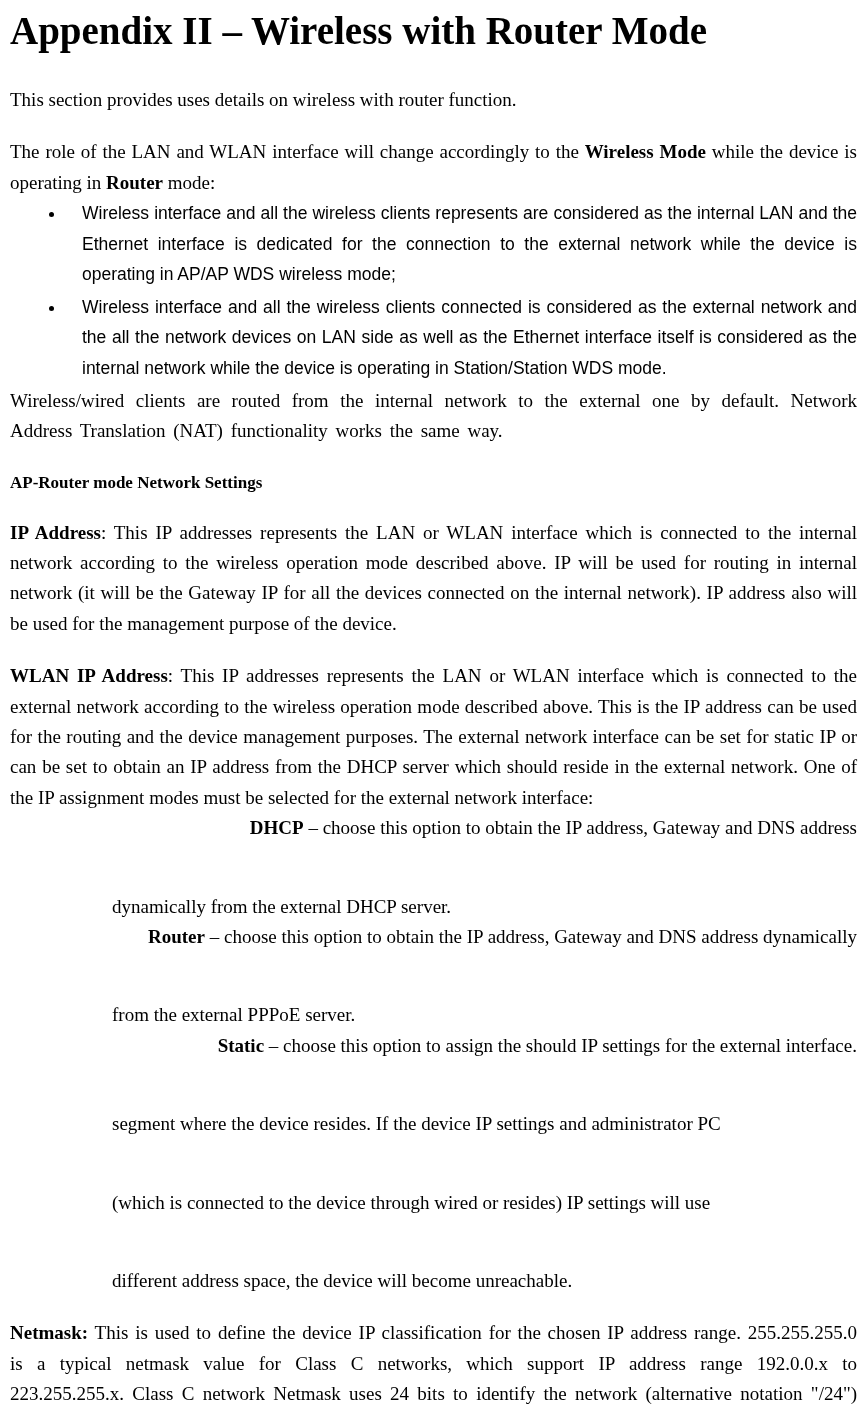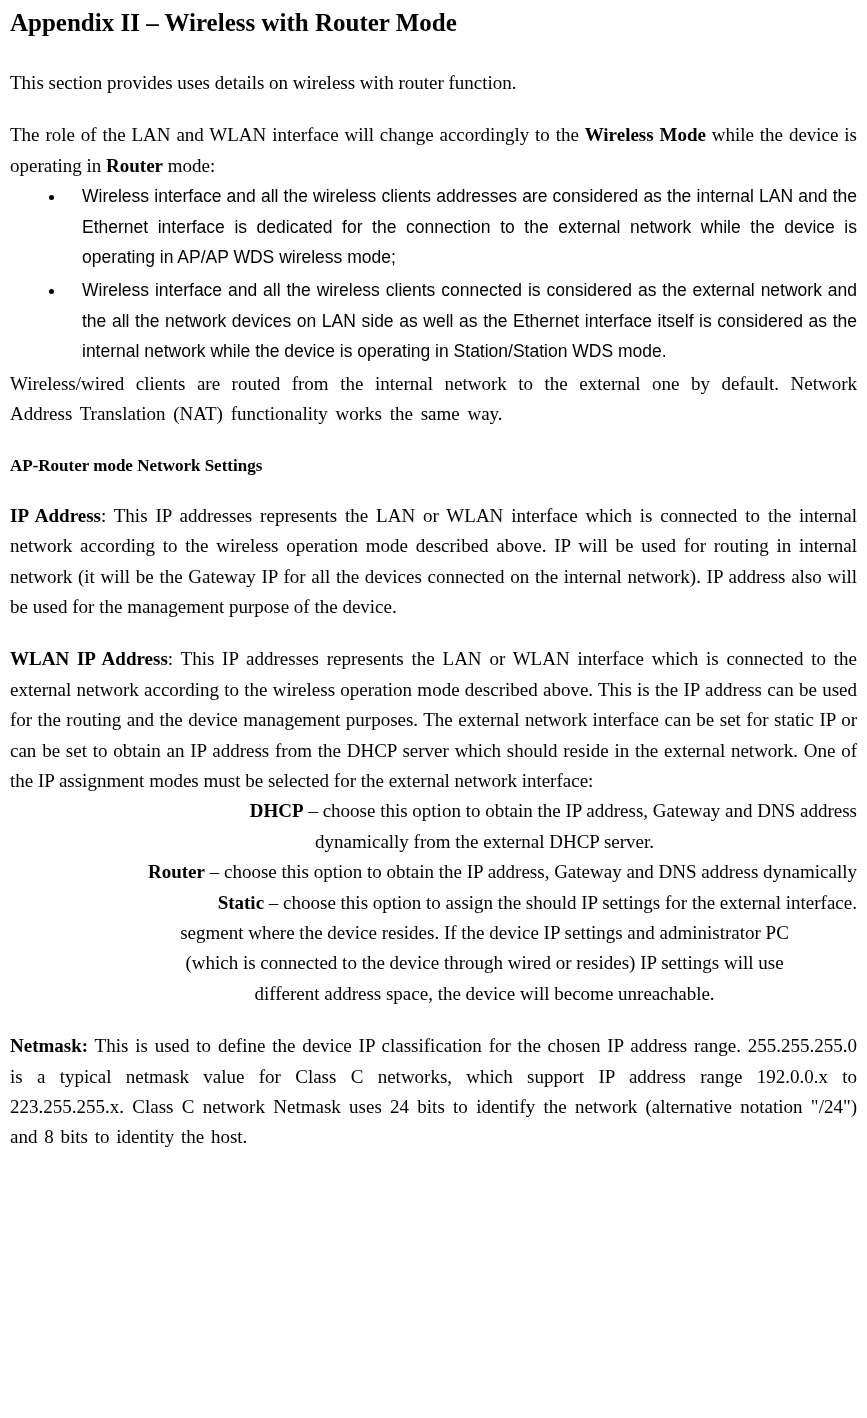--- a/index.html
+++ b/index.html
@@ -6,21 +6,21 @@
       font-family: "Times New Roman", Times, serif;
       font-size: 19px;
       line-height: 1.6;
       color: #000;
       background: #fff;
       margin: 0;
       padding: 8px 10px;
       width: 847px;
     }
     h1 {
-      font-size: 25px;
+      font-size: 39px;
       font-weight: bold;
       margin: 0 0 30px 0;
       line-height: 1.2;
     }
     h2 {
       font-size: 17px;
       font-weight: bold;
       margin: 10px 0 12px 0;
     }
     p {
@@ -56,22 +56,23 @@
     .indent-block {
       margin: 0 0 22px 0;
     }
     .indent-block .row {
       padding-left: 32px;
       text-align: right;
       line-height: 1.6;
     }
     .indent-block .cont {
       padding-left: 102px;
-      text-align: center;
+      text-align: left;
       line-height: 1.6;
+      margin-top: 48px;
     }
     .bold {
       font-weight: bold;
     }
     .justify-wide {
       text-align: justify;
       margin-top: 22px;
     }
   </style>
 </head>
@@ -79,21 +80,21 @@
 
 <h1>Appendix II – Wireless with Router Mode</h1>
 
 <p>This section provides uses details on wireless with router function.</p>
 
 <p class="nogap justify-wide">
   <span>The role of the LAN and WLAN interface will change accordingly to the </span><span class="bold">Wireless Mode</span><span> while the device is operating in </span><span class="bold">Router</span><span> mode:</span>
 </p>
 
 <ul>
-  <li>Wireless interface and all the wireless clients addresses are considered as the internal LAN and the Ethernet interface is dedicated for the connection to the external network while the device is operating in AP/AP WDS wireless mode;</li>
+  <li>Wireless interface and all the wireless clients represents are considered as the internal LAN and the Ethernet interface is dedicated for the connection to the external network while the device is operating in AP/AP WDS wireless mode;</li>
   <li>Wireless interface and all the wireless clients connected is considered as the external network and the all the network devices on LAN side as well as the Ethernet interface itself is considered as the internal network while the device is operating in Station/Station WDS mode.</li>
 </ul>
 
 <p class="after-list">Wireless/wired clients are routed from the internal network to the external one by default. Network Address Translation (NAT) functionality works the same way.</p>
 
 <p class="tiny-gap">&nbsp;</p>
 
 <h2>AP-Router mode Network Settings</h2>
 
 <p class="justify-wide">
@@ -106,20 +107,21 @@
 
 <div class="indent-block">
   <div class="row">
     <span class="bold">DHCP</span><span> – choose this option to obtain the IP address, Gateway and DNS address</span>
   </div>
   <div class="cont">dynamically from the external DHCP server.</div>
 
   <div class="row">
     <span class="bold">Router</span><span> – choose this option to obtain the IP address, Gateway and DNS address dynamically</span>
   </div>
+  <div class="cont">from the external PPPoE server.</div>
 
   <div class="row">
     <span class="bold">Static</span><span> – choose this option to assign the should IP settings for the external interface.</span>
   </div>
   <div class="cont">segment where the device resides. If the device IP settings and administrator PC</div>
   <div class="cont">(which is connected to the device through wired or resides) IP settings will use</div>
   <div class="cont">different address space, the device will become unreachable.</div>
 </div>
 
 <p class="justify-wide" style="word-spacing:2px;">

